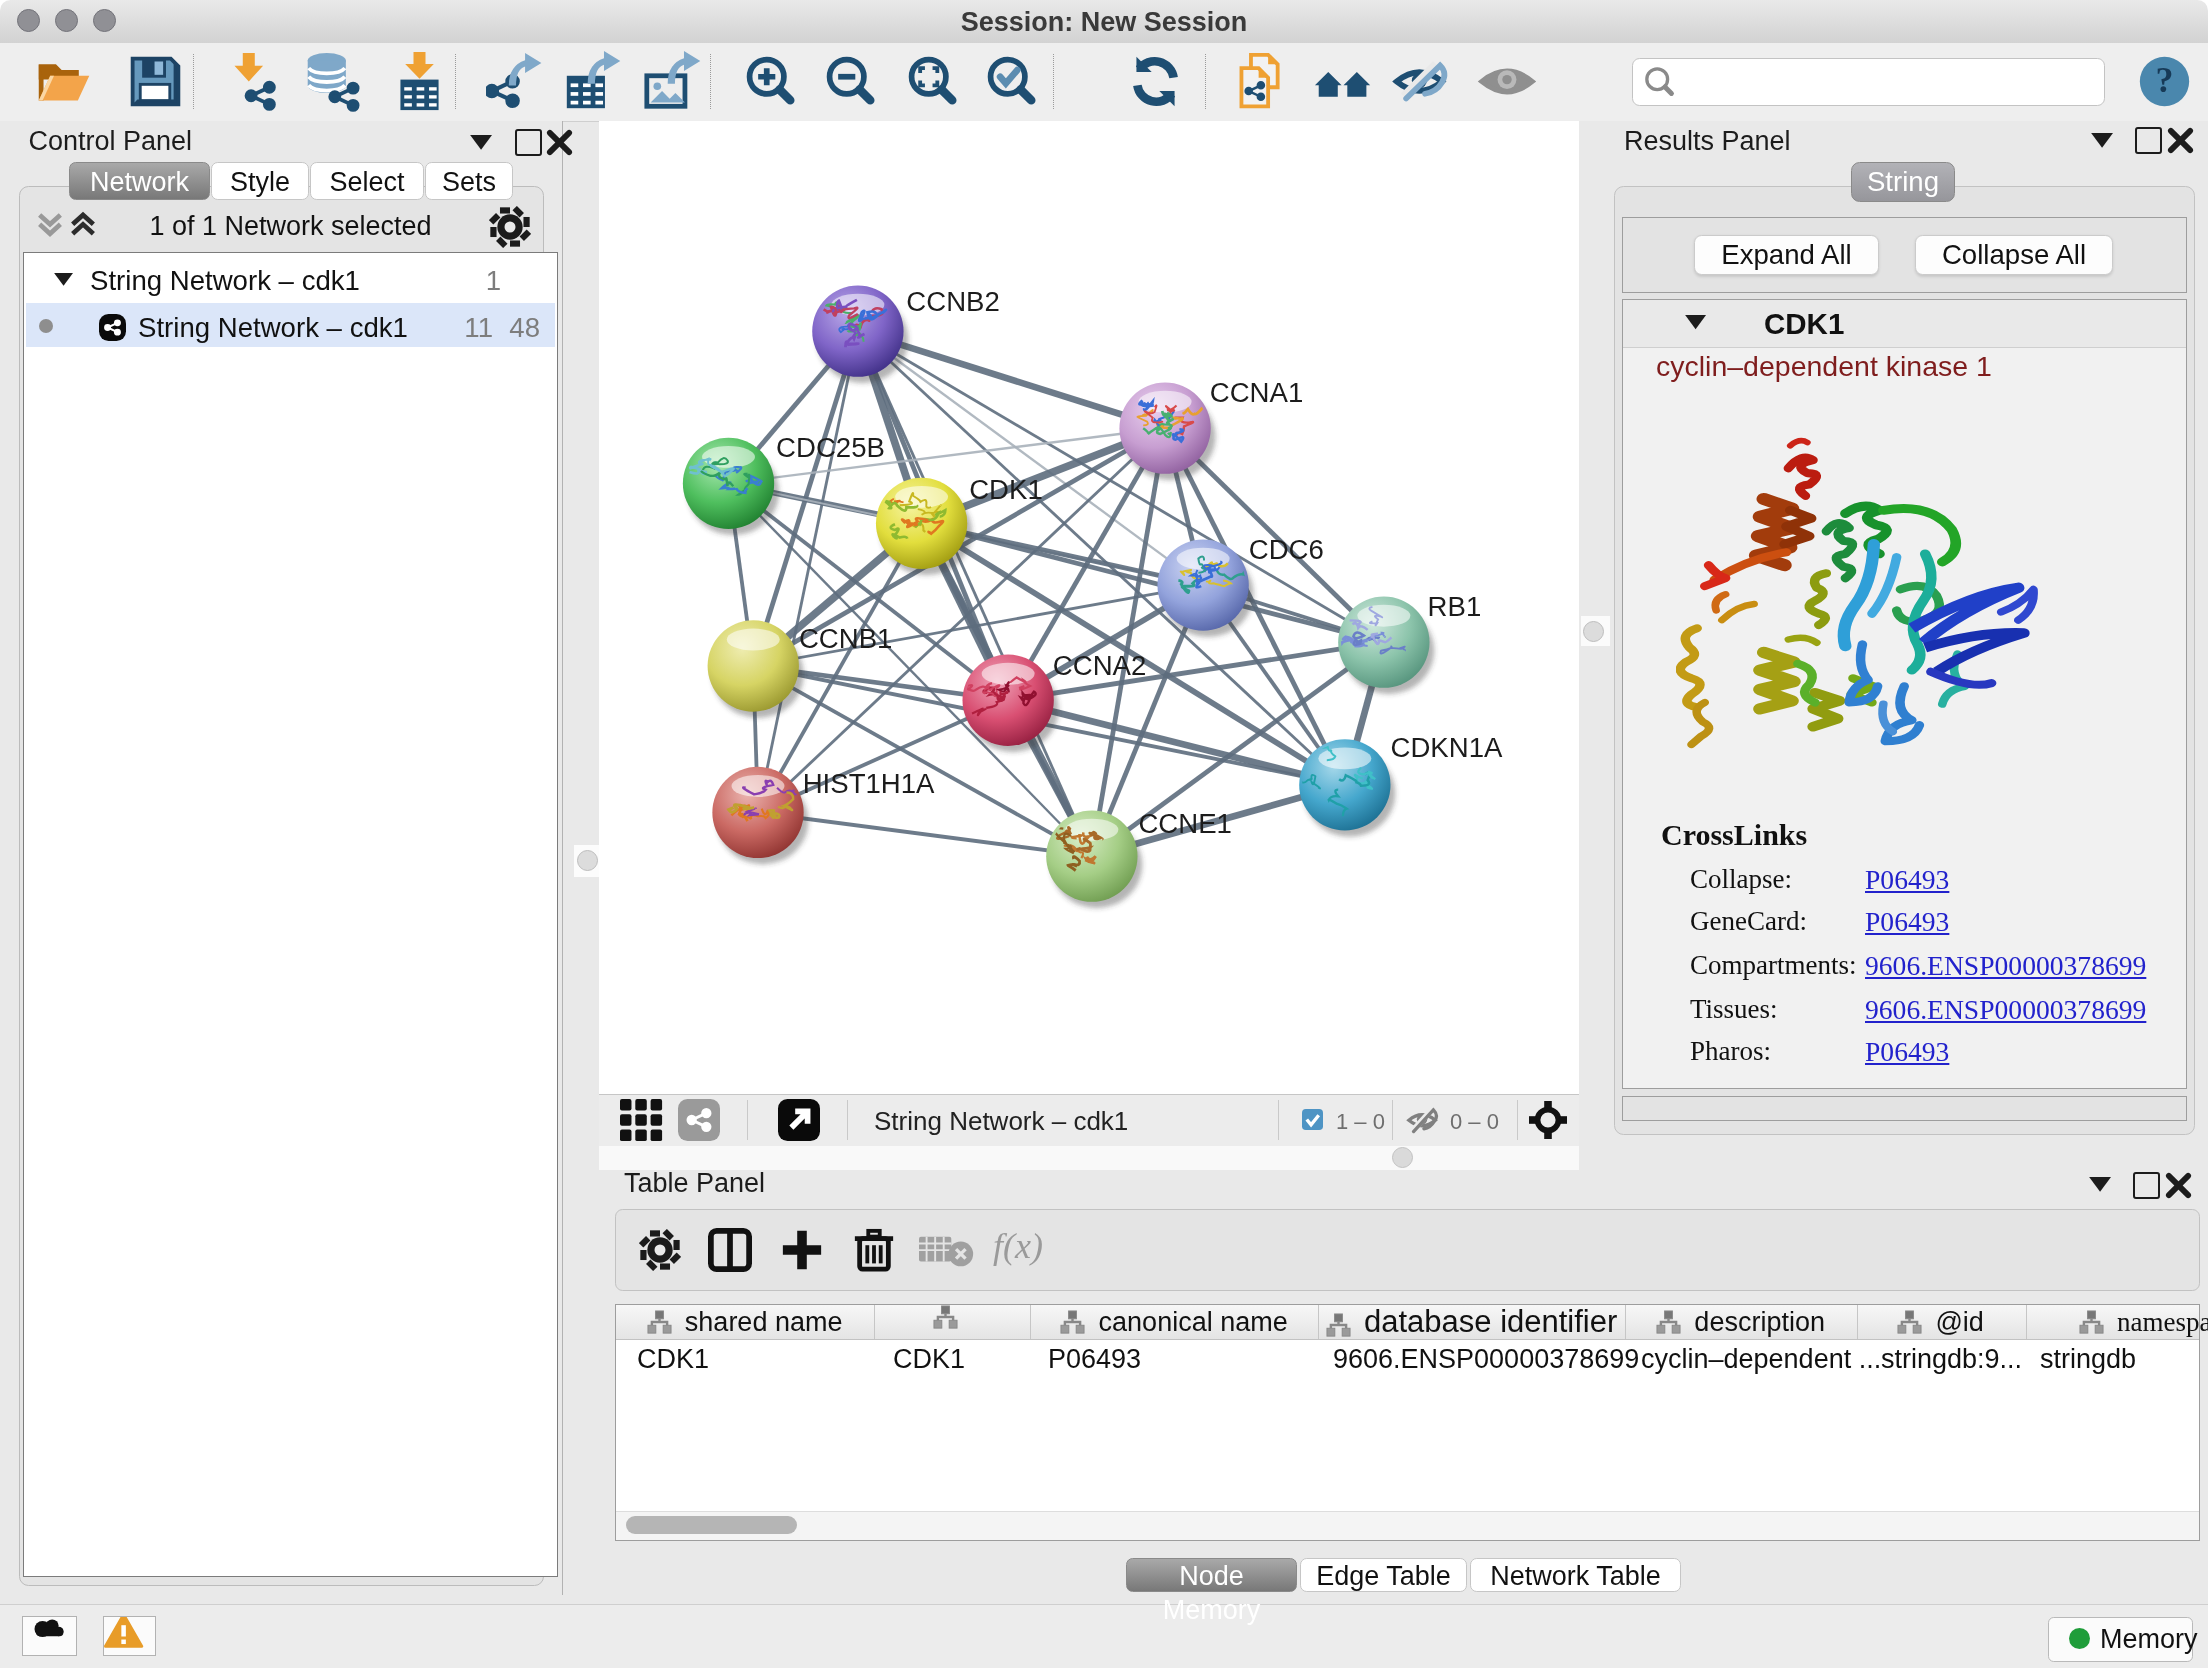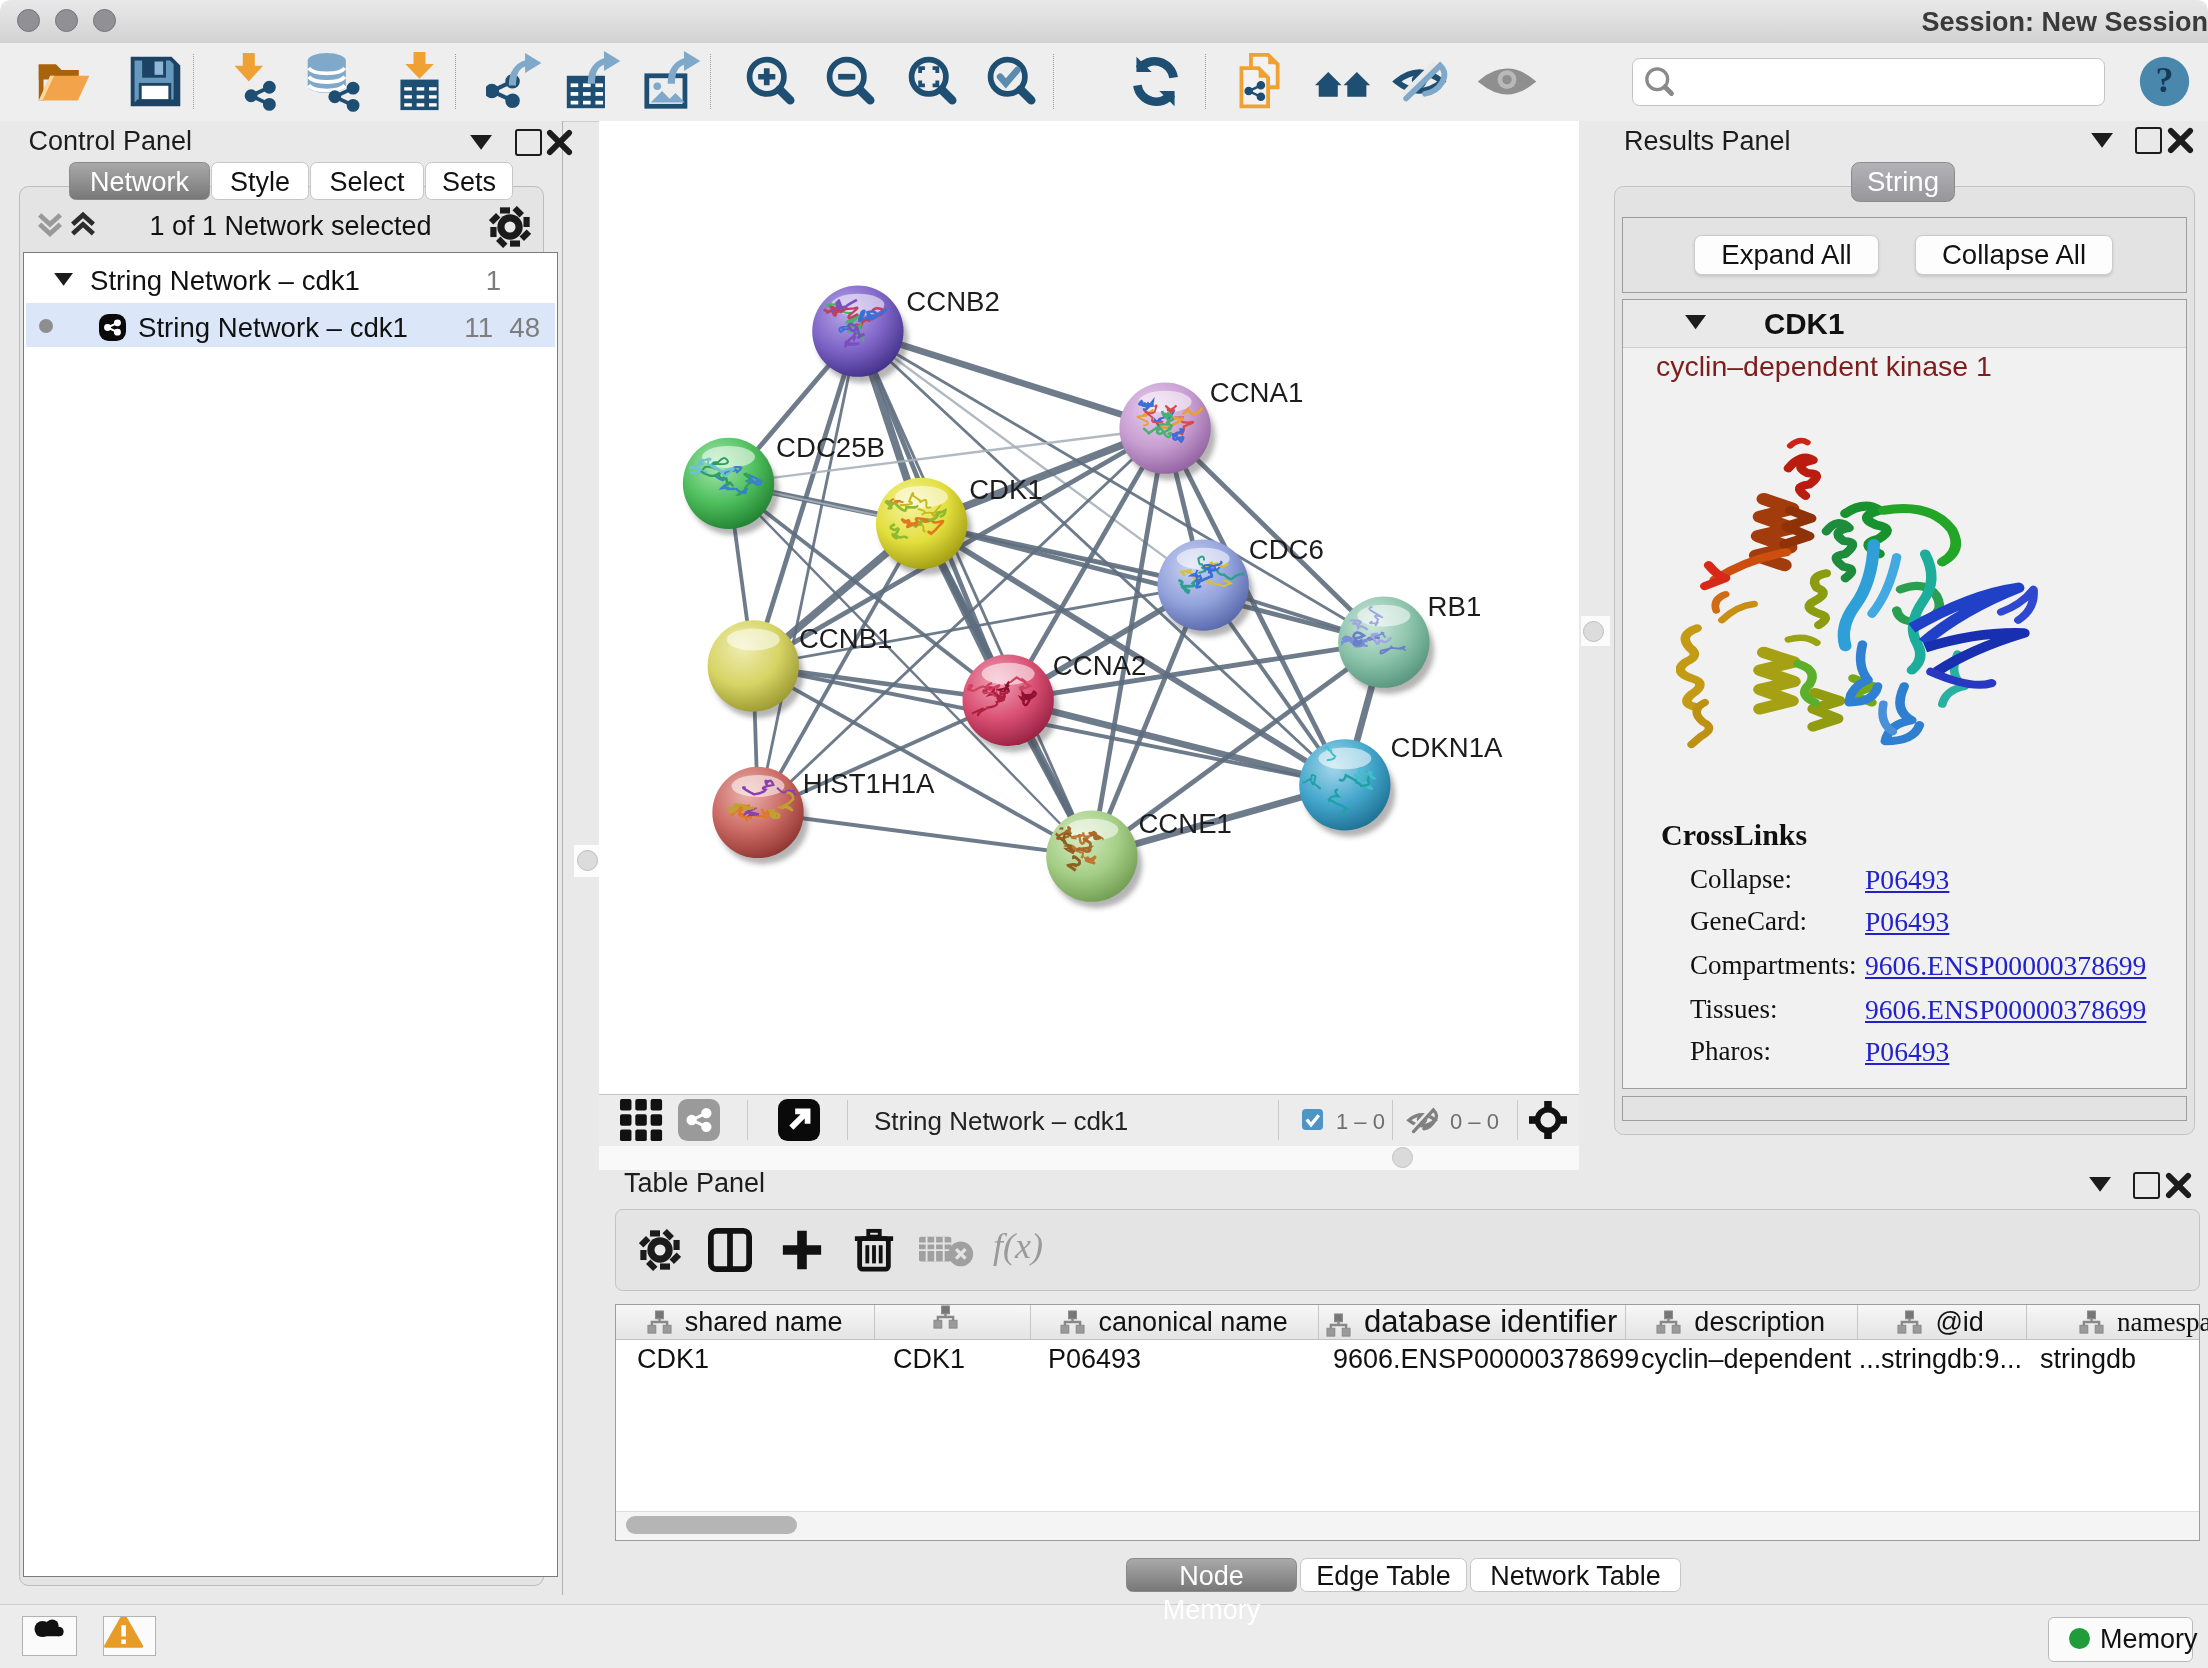--- a/index.html
+++ b/index.html
@@ -1,18 +1,18 @@
 <!DOCTYPE html>
 <html style="font-size:15px"><head><meta charset="utf-8"><style>html,body{margin:0;padding:0;}body{width:2208px;height:1668px;position:relative;overflow:hidden;background:#e9e9e9;font-family:"Liberation Sans", sans-serif;}.tab{position:absolute;z-index:5;height:38px;border:1px solid #c6c6c6;border-radius:6.7px;background:#fff;color:#111;font-size:27px;text-align:center;line-height:38px;box-sizing:border-box;}.tabsel{background:linear-gradient(#a9a9a9,#787878);color:#fff;border-color:#8a8a8a;}</style></head><body>
 <div style="position:absolute;left:0px;top:0px;width:2208px;height:15px;background:#ffffff;"></div>
 <div style="position:absolute;left:0px;top:0px;width:2208px;height:43px;background:linear-gradient(#e9e9e9,#d2d2d2);border-bottom:1px solid #aeaeae;border-radius:10.5px 10.5px 0 0;"></div>
 <div style="position:absolute;left:17px;top:8.6px;width:23px;height:23px;background:#909095;border:1.4px solid #73737a;border-radius:50%;box-sizing:border-box;"></div>
 <div style="position:absolute;left:55px;top:8.6px;width:23px;height:23px;background:#909095;border:1.4px solid #73737a;border-radius:50%;box-sizing:border-box;"></div>
 <div style="position:absolute;left:93px;top:8.6px;width:23px;height:23px;background:#909095;border:1.4px solid #73737a;border-radius:50%;box-sizing:border-box;"></div>
-<div style="position:absolute;left:0px;top:6.7px;font:700 27px 'Liberation Sans', sans-serif;color:#3a3a3a;white-space:nowrap;width:2208px;text-align:right;">Session: New Session</div>
+<div style="position:absolute;left:0px;top:6.7px;font:700 27px 'Liberation Sans', sans-serif;color:#3a3a3a;white-space:nowrap;width:2208px;text-align:center;">Session: New Session</div>
 <div style="position:absolute;left:0px;top:43px;width:2208px;height:78px;background:#eeeeee;border-bottom:1px solid #cfcfcf;"></div>
 <div style="position:absolute;left:34px;top:51px"><svg width="61" height="61" viewBox="0 0 64 64" style="">
       <path d="M5 14 h18 l6 6 h18 v10 h-42 z" fill="#a9630c"></path>
       <path d="M5 14 v38 h5 v-22 z" fill="#a9630c"></path>
       <path d="M5 52 L17 26 h41 L46 52 z" fill="#f3a44a"></path>
       <path d="M5 52 L17 26 h4 L9 52 z" fill="#fbd7a4"></path>
     </svg></div>
 <div style="position:absolute;left:125px;top:51px"><svg width="61" height="61" viewBox="0 0 64 64" style="">
       <path d="M8 8 h40 l8 8 v40 h-48 z" fill="#6699bd"></path>
       <path d="M56 16 v40 h-48 l5 -5 h38 V11 z" fill="#1d4364"></path>

